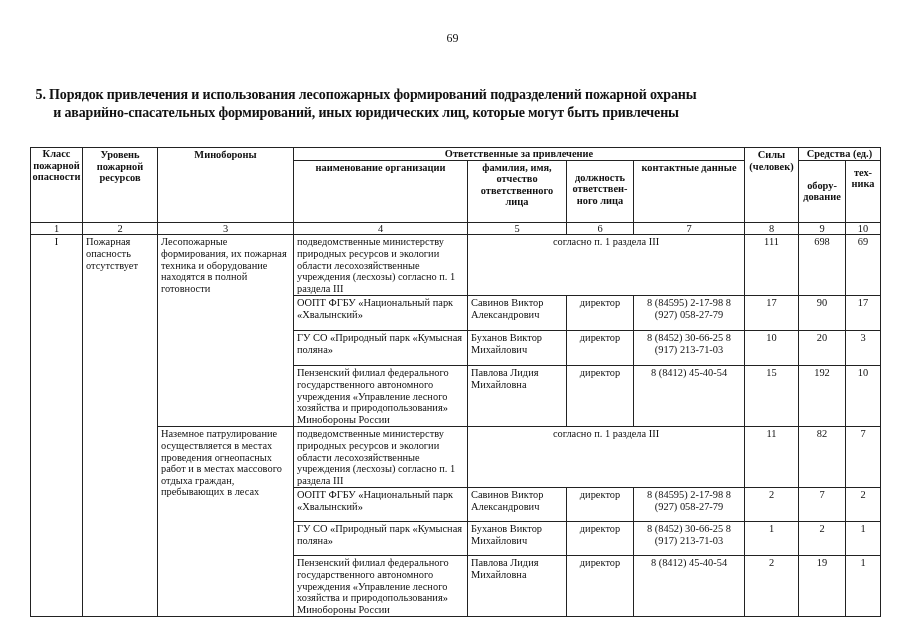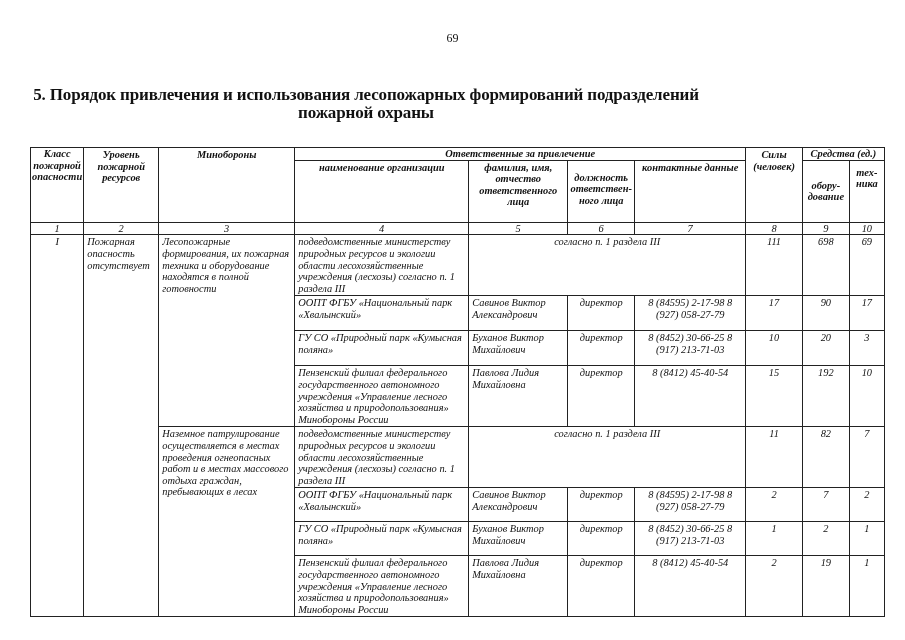--- a/index.html
+++ b/index.html
@@ -1,34 +1,35 @@
 <!DOCTYPE html>
 <html><head>
 <meta charset="utf-8">
 <style>
   html, body { margin: 0; padding: 0; background: #ffffff; }
   body { width: 905px; height: 640px; position: relative; overflow: hidden;
          font-family: "Liberation Serif", "DejaVu Serif", serif; color: #111; }
   .page-num { position: absolute; top: 31px; left: 0; width: 905px; text-align: center; font-size: 12px; }
   .title { position: absolute; top: 86px; left: 0; width: 732px; text-align: center;
-           font-weight: bold; font-size: 17px; line-height: 17.5px; letter-spacing: -0.15px; }
+           font-weight: bold; font-size: 14px; line-height: 17.5px; letter-spacing: -0.15px; }
   table.main { position: absolute; top: 147px; left: 30px; border-collapse: collapse; table-layout: fixed;
-               font-size: 10.4px; line-height: 11.6px; font-style: italic; }
+               font-size: 10.4px; line-height: 11.6px; }
   table.main td { border: 1px solid #222; padding: 1px 3px; vertical-align: top; overflow: hidden; }
   .h { font-weight: bold; text-align: center; font-size: 10.4px; }
   .num { text-align: center; }
   .c { text-align: center; }
 </style>
 </head>
 <body>
 
 <div class="page-num">69</div>
 
 <div class="title">
   <div>5. Порядок привлечения и использования лесопожарных формирований подразделений пожарной охраны</div>
+  <div>и аварийно-спасательных формирований, иных юридических лиц, которые могут быть привлечены</div>
 </div>
 
 <table class="main">
   <colgroup>
     <col style="width:52px">
     <col style="width:75px">
     <col style="width:136px">
     <col style="width:174px">
     <col style="width:99px">
     <col style="width:67px">
@@ -37,21 +38,21 @@
     <col style="width:47px">
     <col style="width:35px">
   </colgroup>
 
   <tbody>
       <tr style="height:11px">
     <td class="h" rowspan="2" style="padding:0 1px">Класс пожарной опасности</td>
     <td class="h" rowspan="2">Уровень пожарной ресурсов</td>
     <td class="h" rowspan="2">Минобороны</td>
     <td class="h" colspan="4" style="padding:0 3px">Ответственные за привлечение</td>
-    <td class="h" rowspan="2" style="padding:1px 7px">Силы (человек)</td>
+    <td class="h" rowspan="2" style="padding:1px 1px">Силы (человек)</td>
     <td class="h" colspan="2" style="padding:0 1px">Средства (ед.)</td>
   </tr>
 
   <tr style="height:61px">
     <td class="h">наименование организации</td>
     <td class="h">фамилия, имя, отчество ответственного лица</td>
     <td class="h" style="padding:11px 1px">должность ответствен-ного лица</td>
     <td class="h">контактные данные</td>
     <td class="h" style="padding:19px 1px">обору-дование</td>
     <td class="h" style="padding:6px 1px">тех-ника</td>

